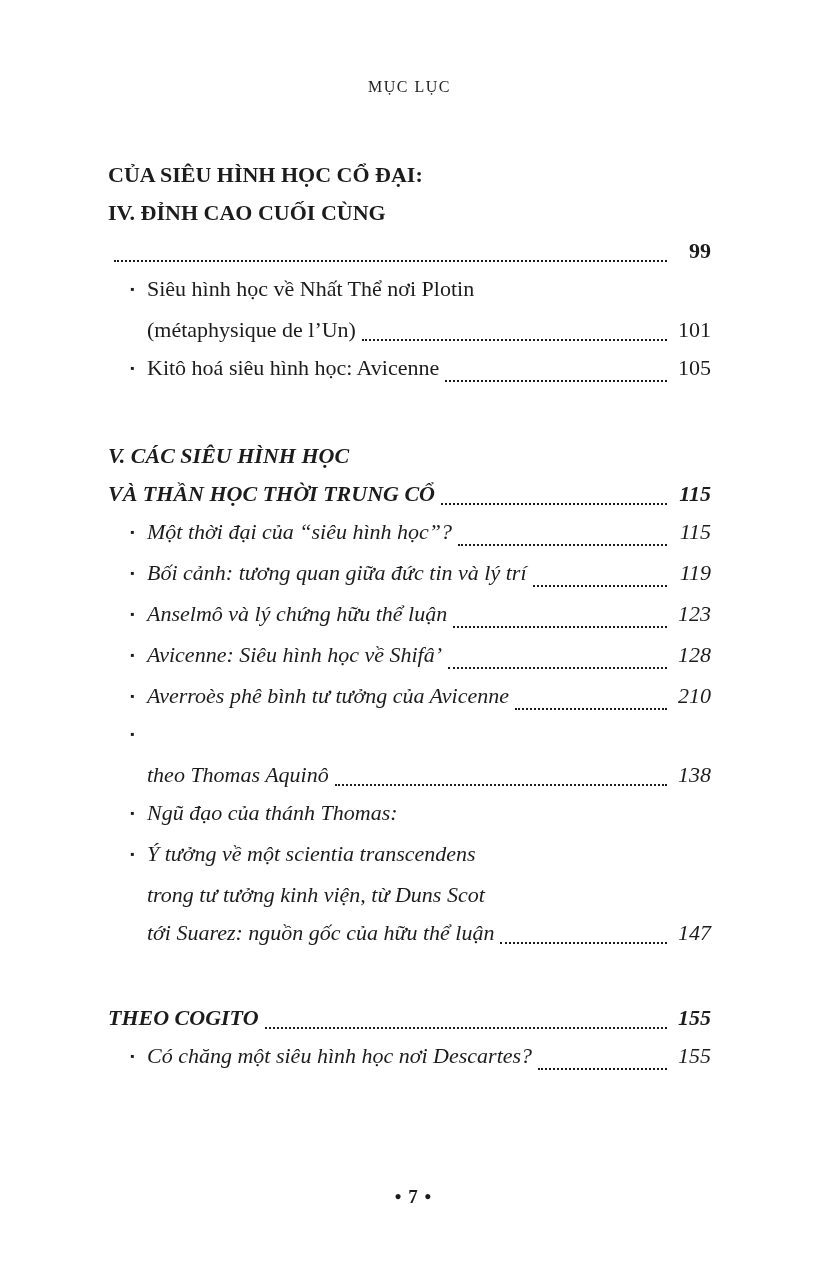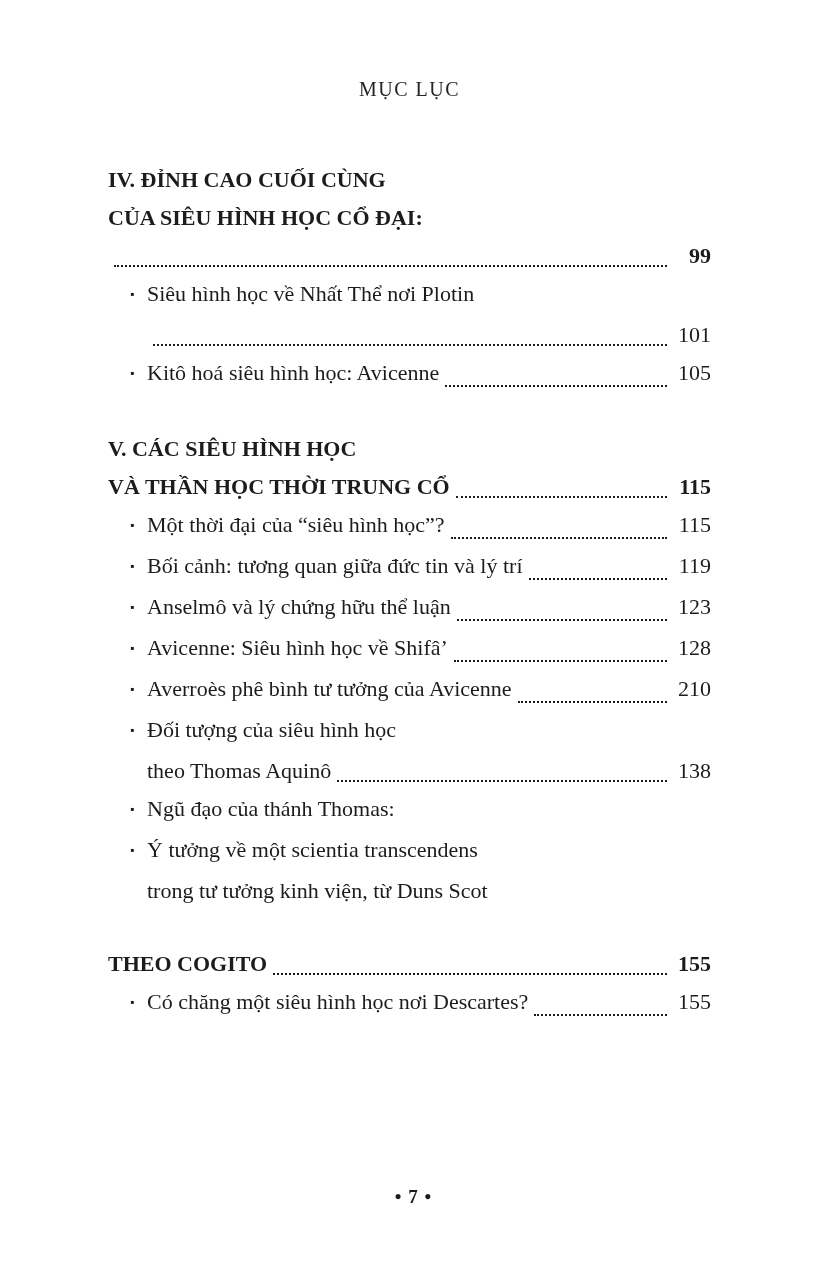--- a/index.html
+++ b/index.html
@@ -11,26 +11,26 @@
     position: relative;
     overflow: hidden;
   }
   .sheet {
     position: absolute;
     inset: 0;
     padding: 78px 116px 0 108px;
   }
   .running-head {
     text-align: center;
-    font-size: 20px;
+    font-size: 16px;
     letter-spacing: 1.5px;
     color: #232323;
     margin-bottom: 60px;
   }
-  .toc-section + .toc-section { margin-top: 35px; }
+  .toc-section + .toc-section { margin-top: 47px; font-style: italic; }
   .row {
     display: flex;
     align-items: baseline;
     line-height: 38px;
     font-size: 22px;
   }
   .title-row { font-weight: 700; }
   .item-row { margin-left: 22px; padding-left: 17px; }
   .item-row.first { padding-left: 0; }
   .bullet {
@@ -68,35 +68,36 @@
 </style>
 </head>
 <body>
 
 <div class="sheet">
   <div class="running-head">MỤC LỤC</div>
 
   <div>
       <section class="toc-section">
         <div class="row title-row">
+          <span class="text">CỦA SIÊU HÌNH HỌC CỔ ĐẠI:</span>
+        </div>
+        <div class="row title-row">
           <span class="text">IV. ĐỈNH CAO CUỐI CÙNG</span>
-        </div>
-        <div class="row title-row">
-          <span class="text">CỦA SIÊU HÌNH HỌC CỔ ĐẠI:</span>
         </div>
         <div class="row title-row">
           <span class="leader"></span>
           <span class="pagenum bold">99</span>
         </div>
         <div class="toc-item">
           <div class="row item-row first">
             <span class="bullet">▪</span>
             <span class="text">Siêu hình học về Nhất Thể nơi Plotin</span>
           </div>
           <div class="row item-row">
+            <span class="text">(métaphysique de l’Un)</span>
             <span class="leader"></span>
             <span class="pagenum">101</span>
           </div>
         </div>
         <div class="toc-item">
           <div class="row item-row first">
             <span class="bullet">▪</span>
             <span class="text">Kitô hoá siêu hình học: Avicenne</span>
             <span class="leader"></span>
             <span class="pagenum">105</span>
@@ -148,41 +149,45 @@
           <div class="row item-row first">
             <span class="bullet">▪</span>
             <span class="text">Averroès phê bình tư tưởng của Avicenne</span>
             <span class="leader"></span>
             <span class="pagenum">210</span>
           </div>
         </div>
         <div class="toc-item">
           <div class="row item-row first">
             <span class="bullet">▪</span>
-            <span class="text">Đối tượng của siêu hình học</span>
           </div>
           <div class="row item-row">
             <span class="text">theo Thomas Aquinô</span>
             <span class="leader"></span>
             <span class="pagenum">138</span>
           </div>
         </div>
         <div class="toc-item">
           <div class="row item-row first">
             <span class="bullet">▪</span>
             <span class="text">Ngũ đạo của thánh Thomas:</span>
           </div>
         </div>
         <div class="toc-item">
           <div class="row item-row first">
             <span class="bullet">▪</span>
             <span class="text">Ý tưởng về một scientia transcendens</span>
           </div>
           <div class="row item-row">
             <span class="text">trong tư tưởng kinh viện, từ Duns Scot</span>
+          </div>
+          <div class="row item-row">
+            <span class="text">tới Suarez: nguồn gốc của hữu thể luận</span>
+            <span class="leader"></span>
+            <span class="pagenum">147</span>
           </div>
         </div>
       </section>
       <section class="toc-section">
         <div class="row title-row">
           <span class="text">THEO COGITO</span>
           <span class="leader"></span>
           <span class="pagenum bold">155</span>
         </div>
         <div class="toc-item">

